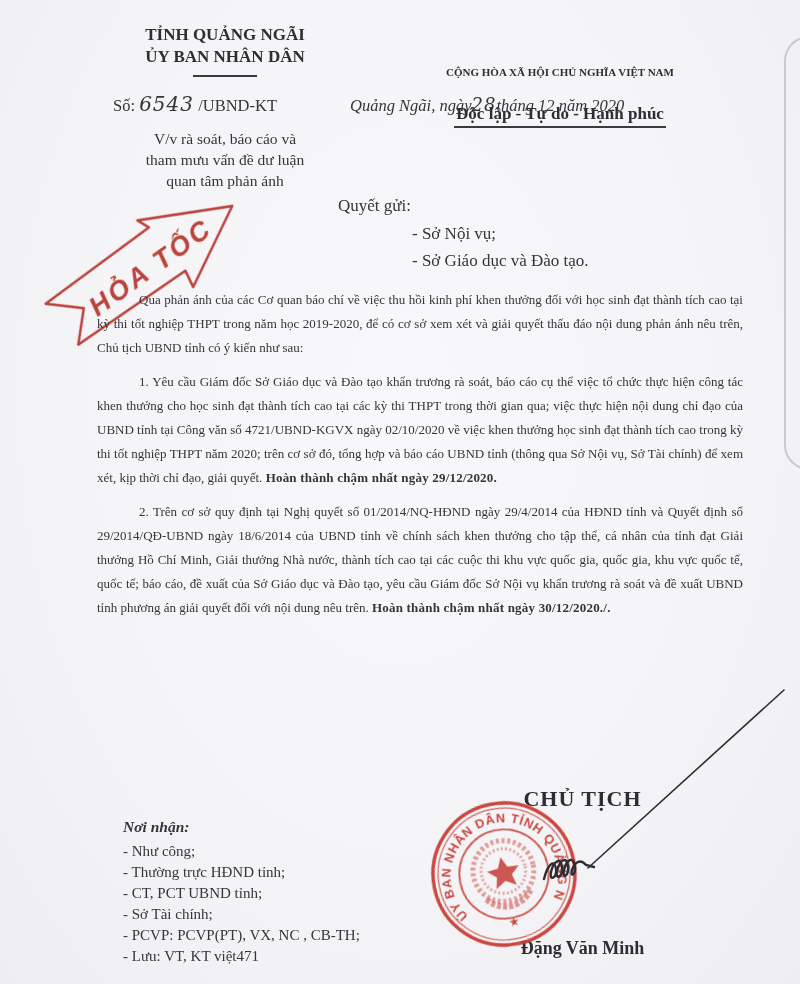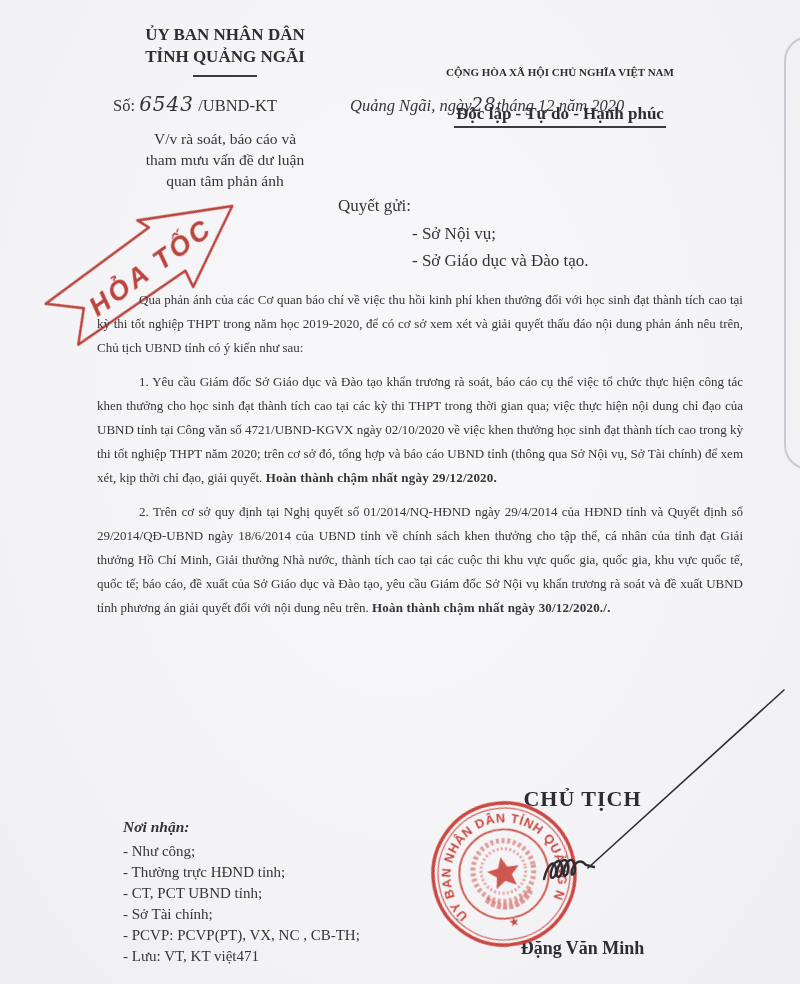--- a/index.html
+++ b/index.html
@@ -40,22 +40,22 @@
   .signature{left:528px;top:678px;width:270px;height:215px;}
   
   .page-curl{right:-34px;top:36px;width:46px;height:430px;border:2px solid rgba(170,167,178,.55);border-radius:30px;background:transparent;}
 </style>
 </head>
 <body>
 
 <div id="page">
 
   <div class="abs org-block">
+    <div>TỈNH QUẢNG NGÃI</div>
     <div>ỦY BAN NHÂN DÂN</div>
-    <div>TỈNH QUẢNG NGÃI</div>
     <div class="org-underline"></div>
   </div>
 
   <div class="abs nat-block">
     <div class="nat-line1">CỘNG HÒA XÃ HỘI CHỦ NGHĨA VIỆT NAM</div><br>
     <span class="nat-line2">Độc lập - Tự do - Hạnh phúc</span>
   </div>
 
   <div class="abs so-line">
     <span>Số:</span>

